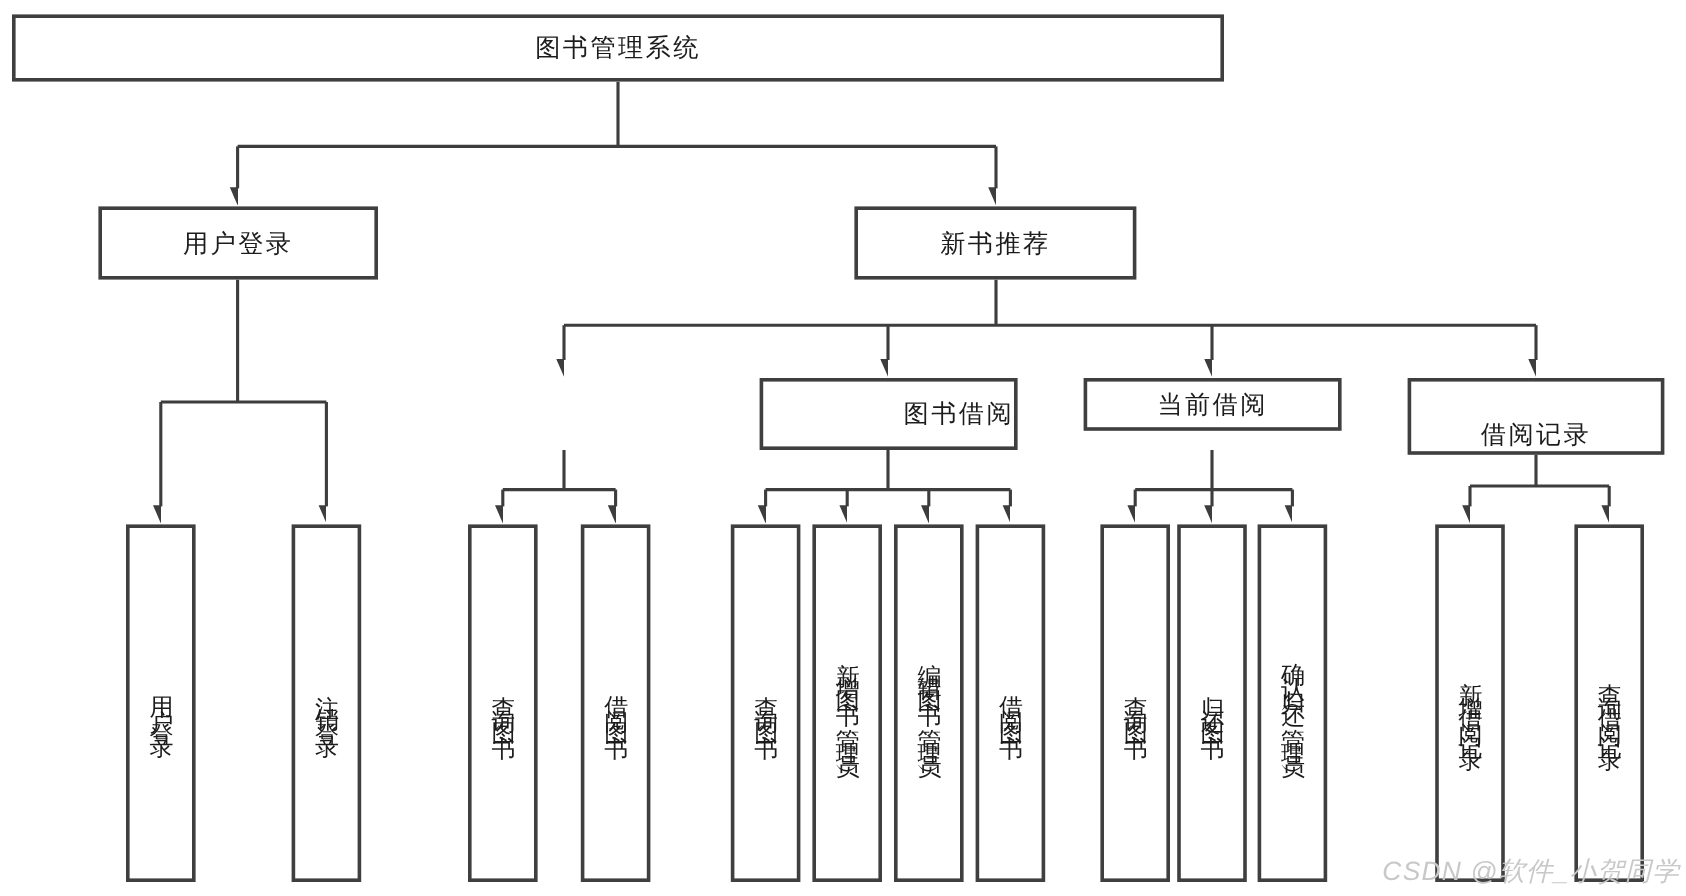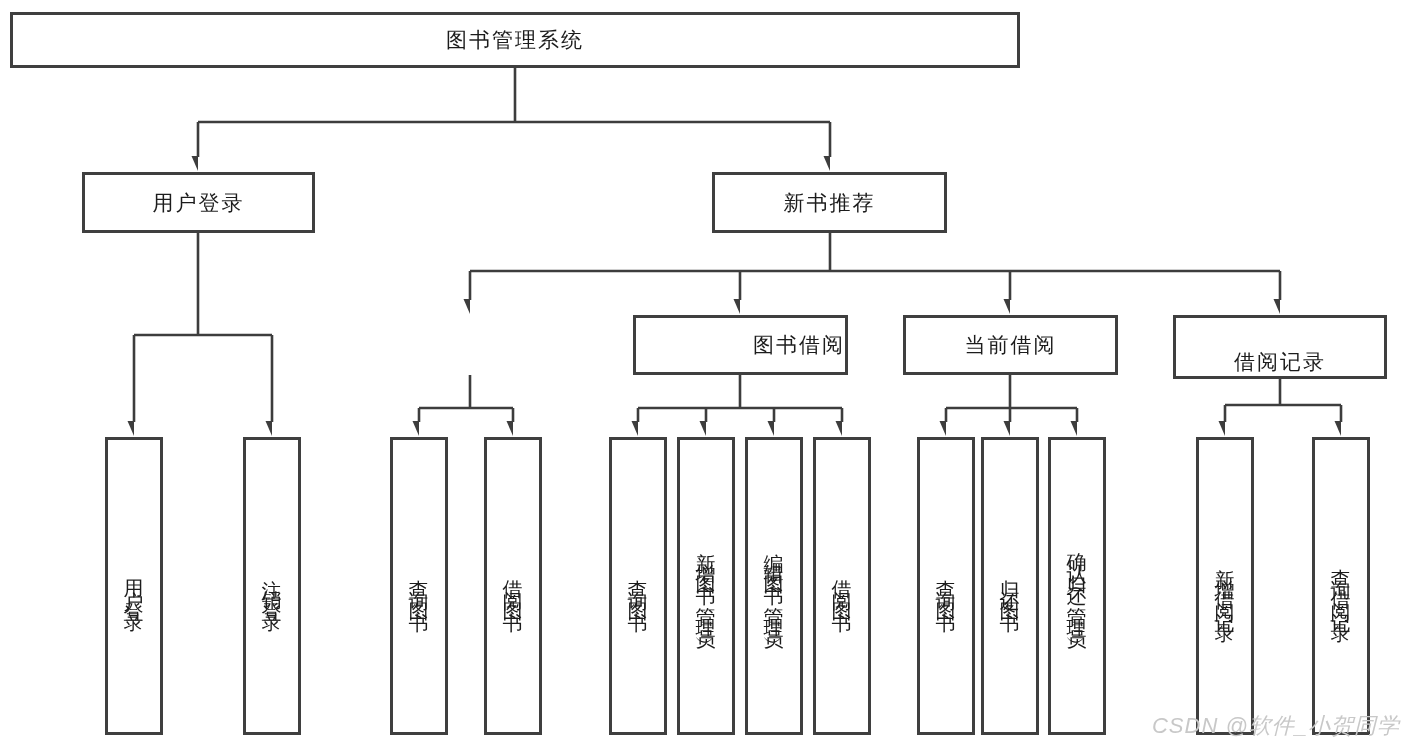--- a/index.html
+++ b/index.html
@@ -103,21 +103,21 @@
   <div class="box" style="left:82px; top:172px; width:233px; height:61px;">
     <span class="hlabel">用户登录</span>
   </div>
   <div class="box" style="left:712px; top:172px; width:235px; height:61px;">
     <span class="hlabel">新书推荐</span>
   </div>
 
   <div class="box" style="left:633px; top:315px; width:215px; height:60px;justify-content:flex-end;">
     <span class="hlabel">图书借阅</span>
   </div>
-  <div class="box" style="left:903px; top:315px; width:215px; height:60px;">
+  <div class="box" style="left:903px; top:315px; width:215px; height:44px;">
     <span class="hlabel">当前借阅</span>
   </div>
   <div class="box" style="left:1173px; top:315px; width:214px; height:64px;align-items:flex-end;">
     <span class="hlabel">借阅记录</span>
   </div>
 
   <div class="box leaf" style="left:105px; top:437px; width:58px; height:298px;">
     <span>用户登录</span>
   </div>
   <div class="box leaf" style="left:243px; top:437px; width:58px; height:298px;">

